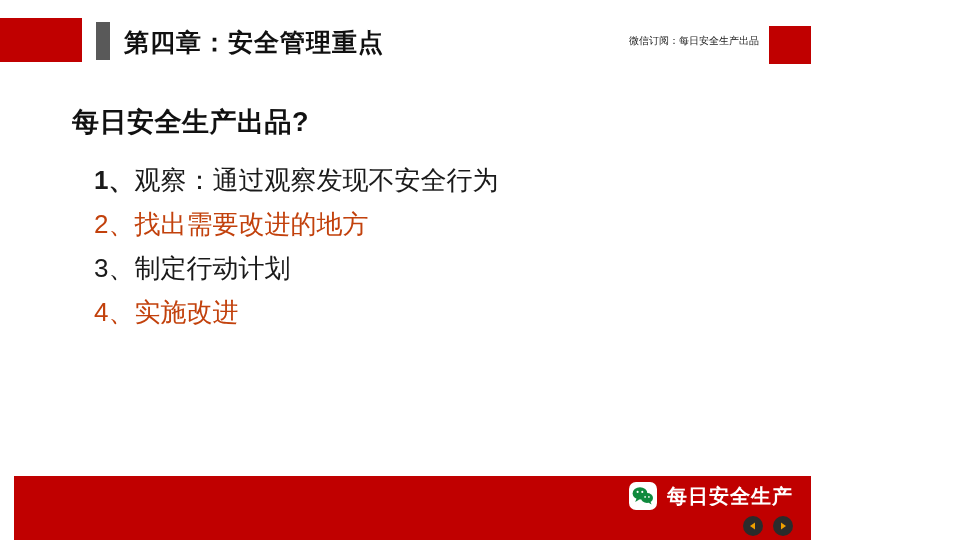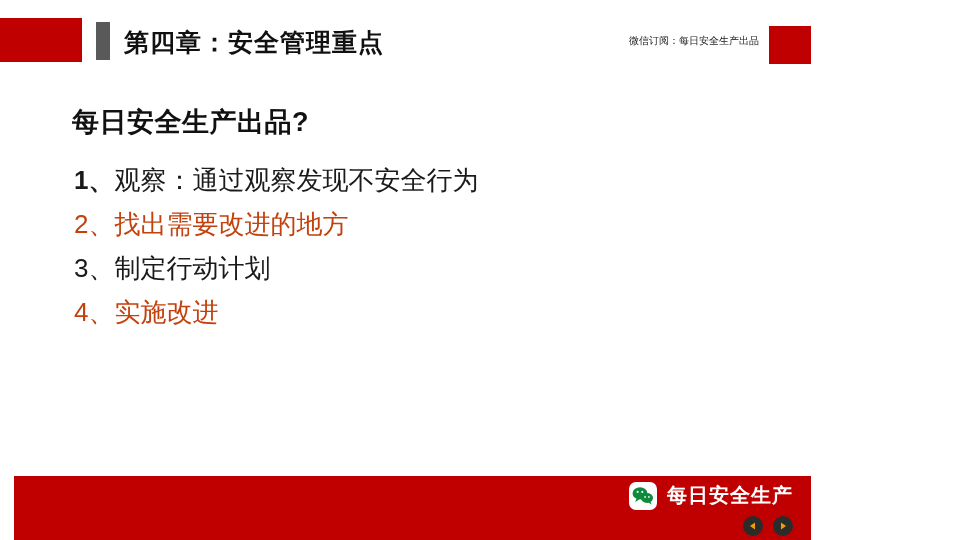--- a/index.html
+++ b/index.html
@@ -75,20 +75,21 @@
     position: absolute;
     left: 74px;
     top: 158px;
     width: 800px;
   }
   .list-item {
     font-size: 26px;
     line-height: 44px;
     color: #1a1a1a;
     white-space: nowrap;
+    margin-left: 20px;
   }
   .list-item .num {
     font-weight: bold;
   }
   .list-item.accent {
     color: #c2410c;
   }
   .list-item.plain .num {
     font-weight: normal;
   }
@@ -108,21 +109,21 @@
     bottom: 0;
     width: 14px;
     height: 64px;
     background: #ffffff;
   }
   .footer-wx {
     position: absolute;
     right: 18px;
     bottom: 30px;
     display: flex;
-    align-items: flex-start;
+    align-items: center;
     gap: 10px;
   }
   .wx-badge {
     width: 28px;
     height: 28px;
     border-radius: 7px;
     background: #ffffff;
     display: flex;
     align-items: center;
     justify-content: center;

